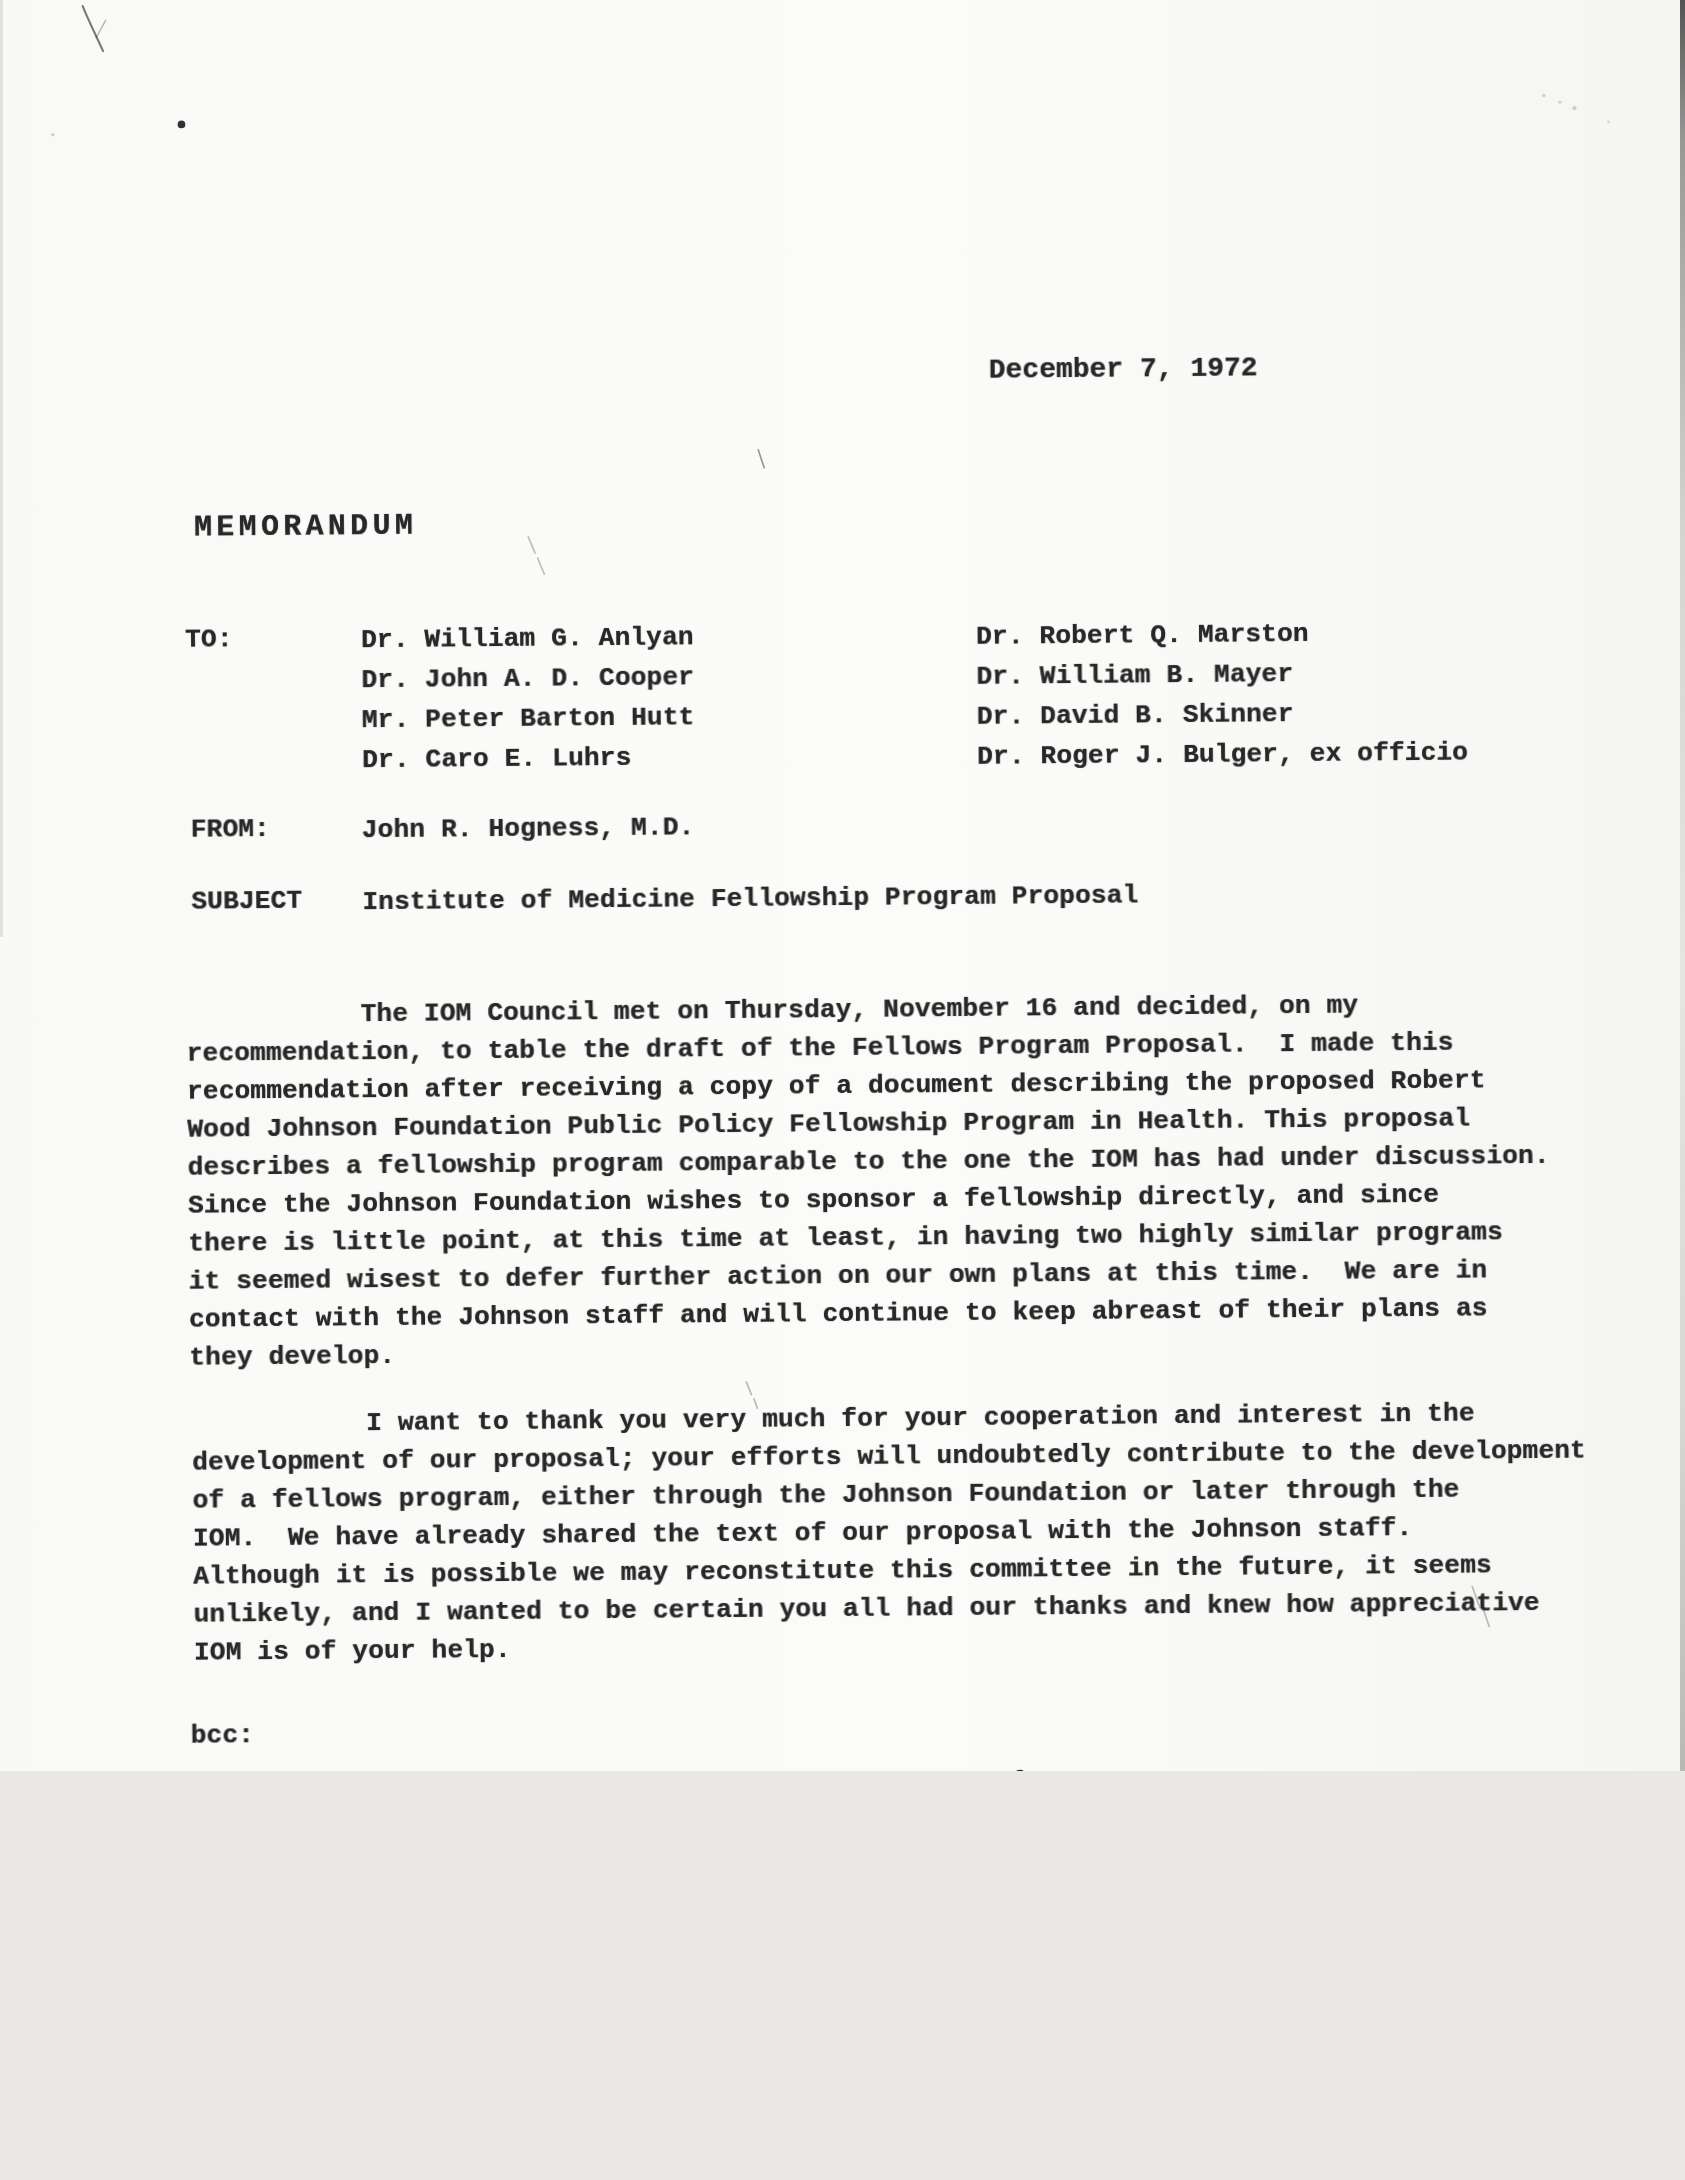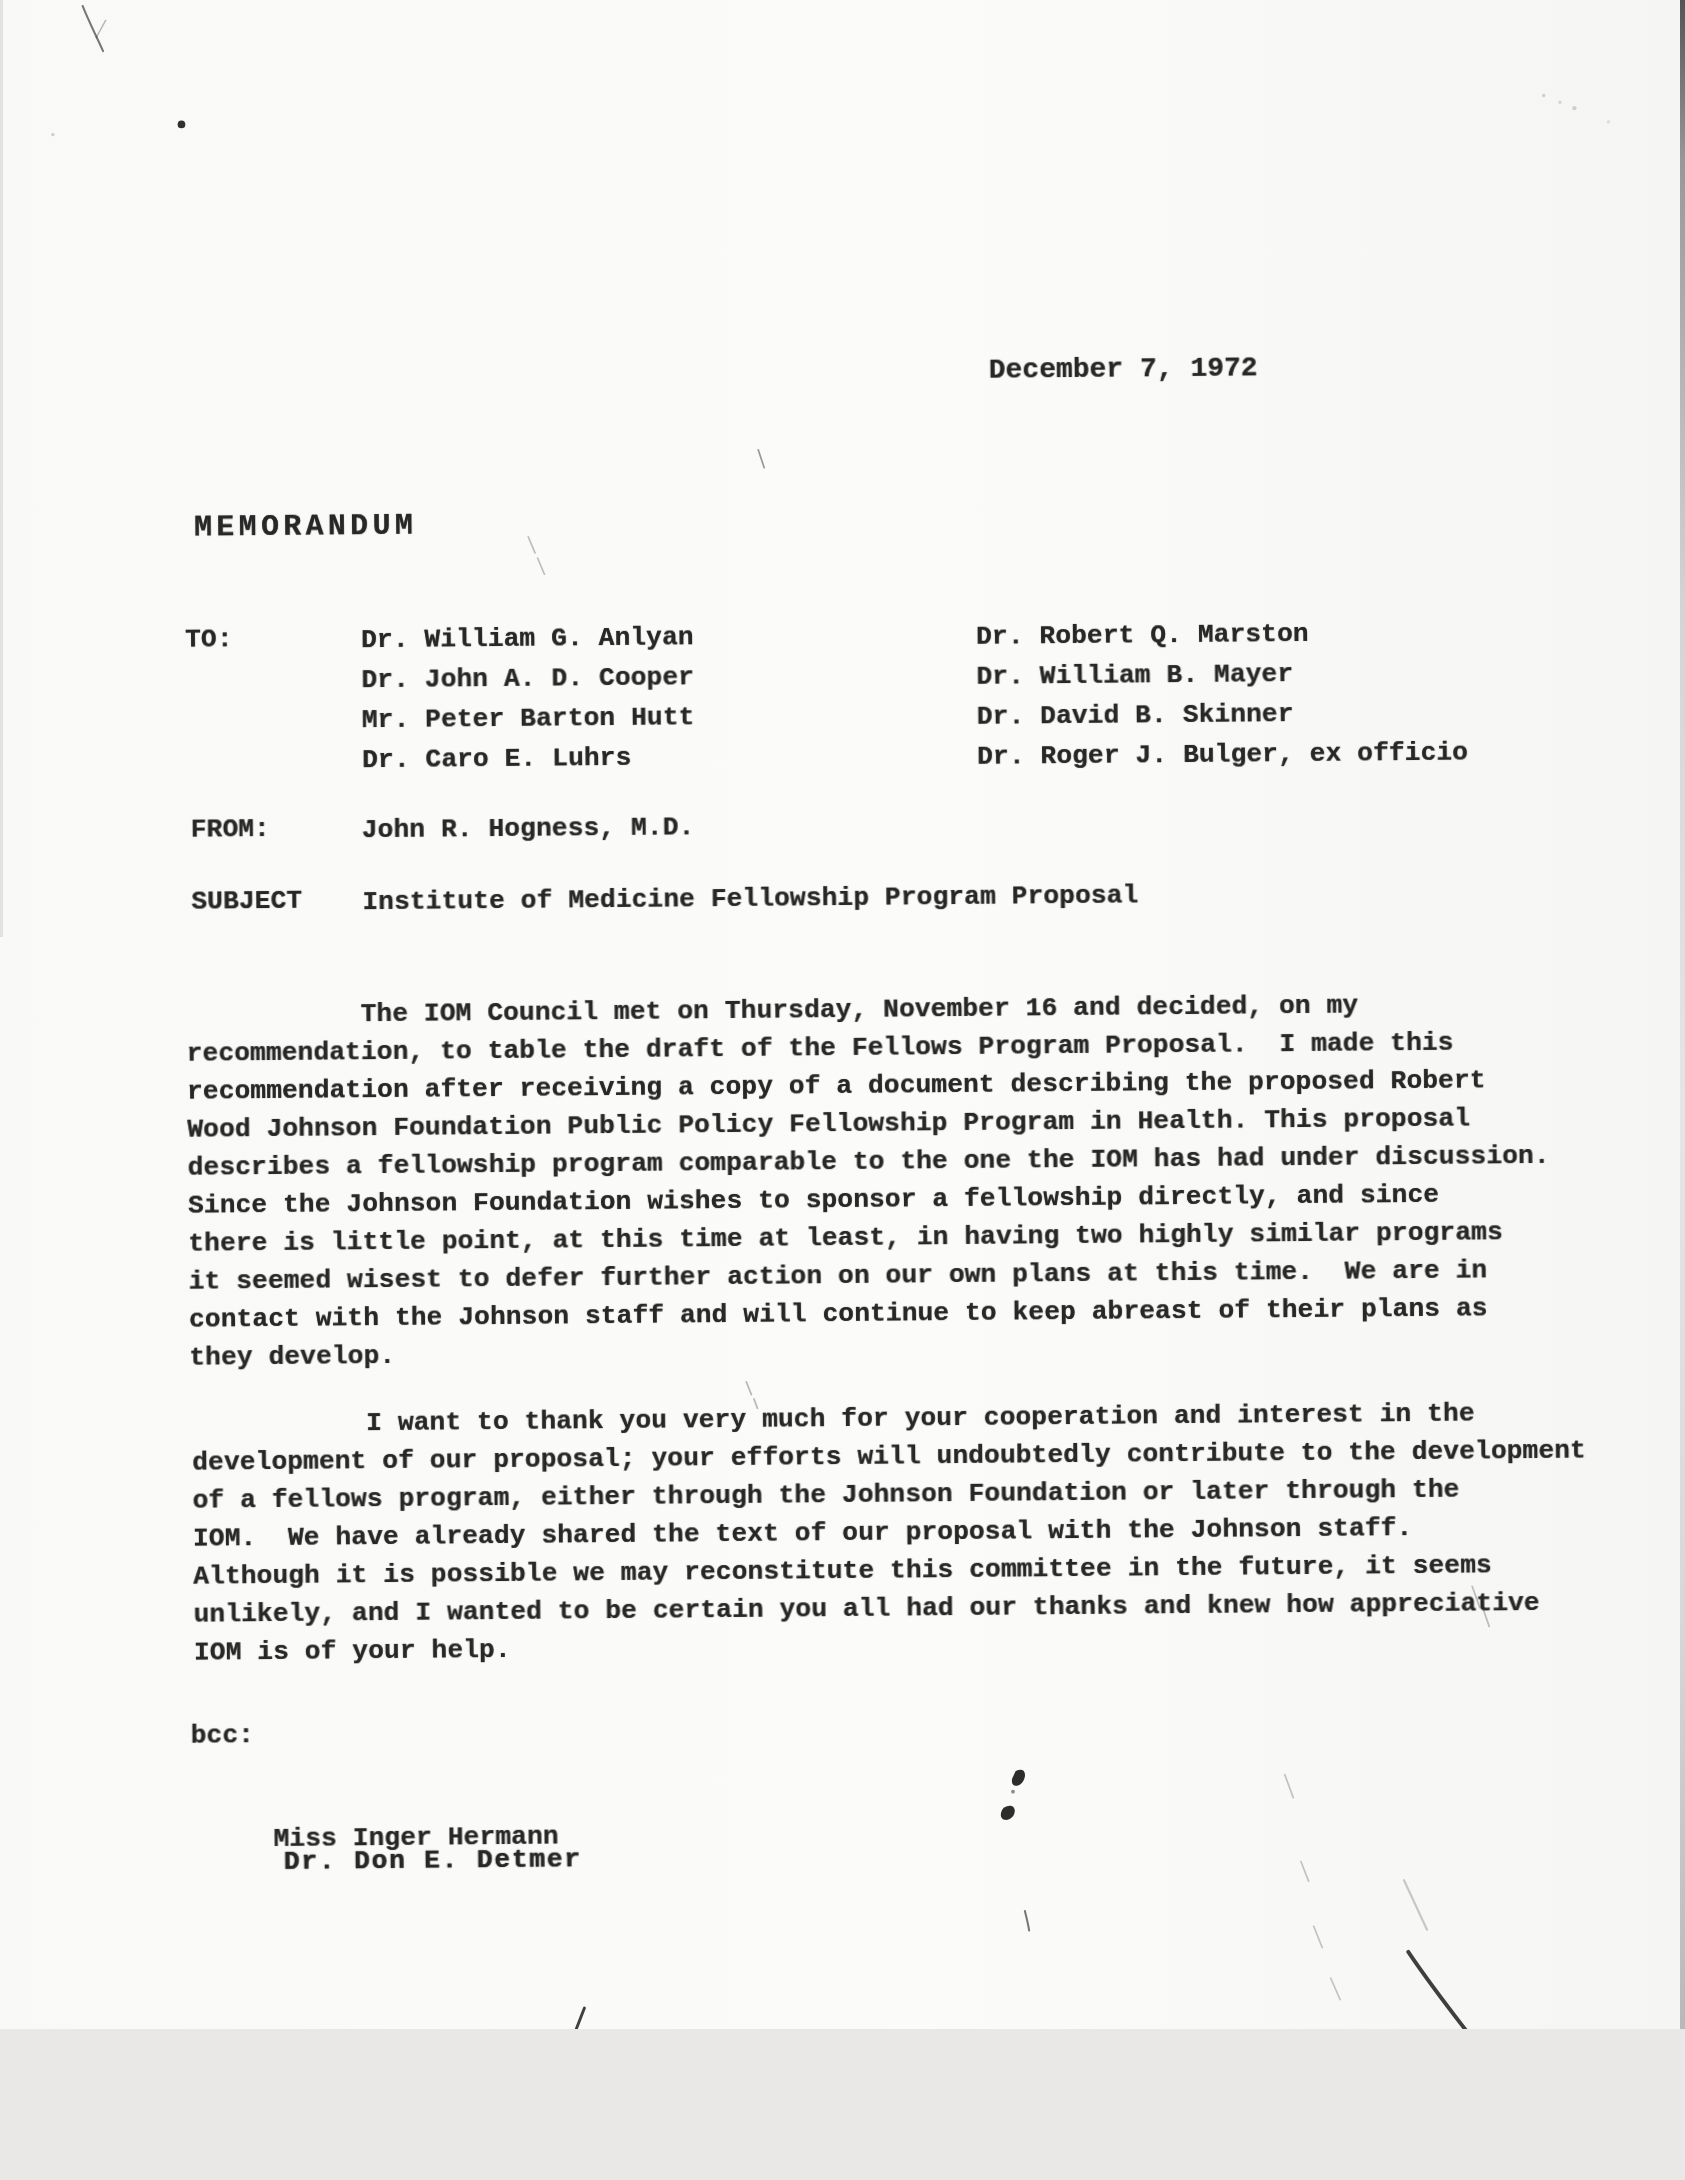--- a/index.html
+++ b/index.html
@@ -1,19 +1,19 @@
 <!DOCTYPE html>
 <html style="font-size:13.6px"><head>
 <meta charset="utf-8">
 <style>
   html, body { margin: 0; padding: 0; background: #e9e8e6; }
   .page {
     position: relative;
     width: 1686px;
-    height: 2029px;
+    height: 1771px;
     overflow: hidden;
     background: linear-gradient(90deg, #f9f9f7 0%, #fbfbf9 55%, #f5f5f3 100%);
     font-family: "Liberation Mono", "DejaVu Sans Mono", monospace;
     font-weight: 700;
     color: #2b2b2b;
   }
   .sheet {
     position: absolute;
     inset: 0;
     transform: rotate(-0.5deg);

